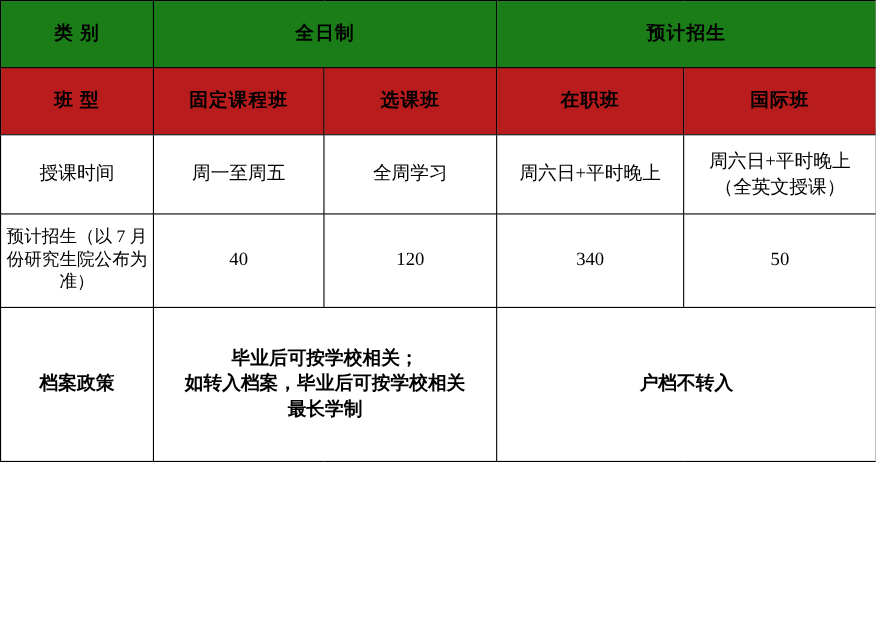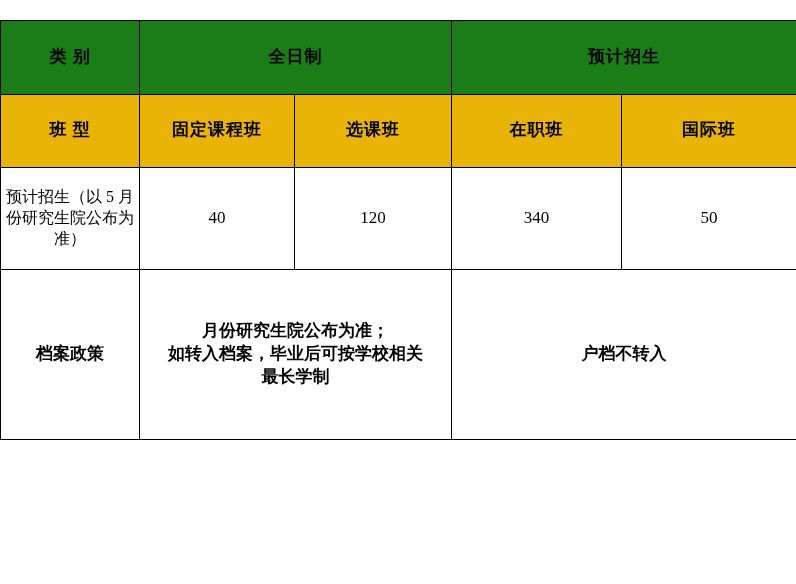--- a/index.html
+++ b/index.html
@@ -16,41 +16,40 @@
   #table-wrap {
     width: 796px;
     height: 584px;
     box-sizing: border-box;
   }
   table.comparison {
     border-collapse: collapse;
     width: 796px;
     height: 420px;
     table-layout: fixed;
-    margin-top: 20px;
   }
   table.comparison td {
     border: 1px solid #000000;
     text-align: center;
     vertical-align: middle;
     font-size: 17px;
     color: #000000;
     padding: 2px 4px;
     line-height: 1.35;
   }
   
   td.hdr {
     background: #1a7d18;
     color: #ffffff;
     font-weight: bold;
     font-size: 19px;
     letter-spacing: 1px;
   }
   td.hdr2 {
-    background: #eab308;
+    background: #b91c1c;
     color: #ffffff;
     font-weight: bold;
     font-size: 19px;
     letter-spacing: 1px;
   }
   td.rowlabel {
     font-size: 17px;
   }
   td.rowlabel.tight {
     font-size: 16px;
@@ -104,36 +103,46 @@
         <td class="hdr" colspan="2">预计招生</td>
       </tr>
       <tr class="r-head2">
         <td class="hdr2">班  型</td>
         <td class="hdr2">固定课程班</td>
         <td class="hdr2">选课班</td>
         <td class="hdr2">在职班</td>
         <td class="hdr2">国际班</td>
       </tr>
 
+      <tr class="r-time">
+        <td class="rowlabel">授课时间</td>
+        <td>周一至周五</td>
+        <td>全周学习</td>
+        <td class="small">周六日+平时晚上</td>
+        <td class="small">
+          <span class="cellline">周六日+平时晚上</span>
+          <span class="cellline">（全英文授课）</span>
+        </td>
+      </tr>
 
 
       <tr class="r-plan">
-        <td class="rowlabel tight">预计招生（以 5 月份研究生院公布为准）</td>
+        <td class="rowlabel tight">预计招生（以 7 月份研究生院公布为准）</td>
         <td>40</td>
         <td>120</td>
         <td>340</td>
         <td>50</td>
       </tr>
 
 
 
       <tr class="r-policy">
         <td class="rowlabel bold">档案政策</td>
         <td class="policy bold" colspan="2">
-          <span class="cellline">月份研究生院公布为准；</span>
+          <span class="cellline">毕业后可按学校相关；</span>
           <span class="cellline">如转入档案，毕业后可按学校相关</span>
           <span class="cellline">最长学制</span>
         </td>
         <td class="bold" colspan="2">户档不转入</td>
       </tr>
     </tbody>
   </table>
 </div>
 
 </body></html>

